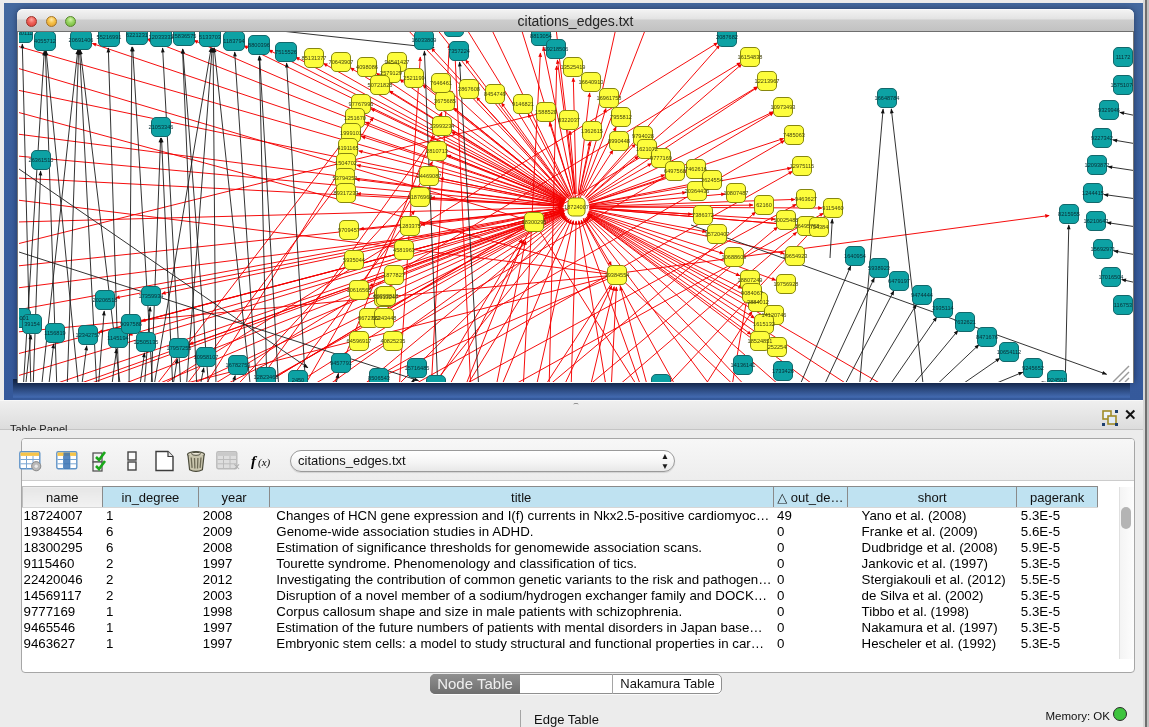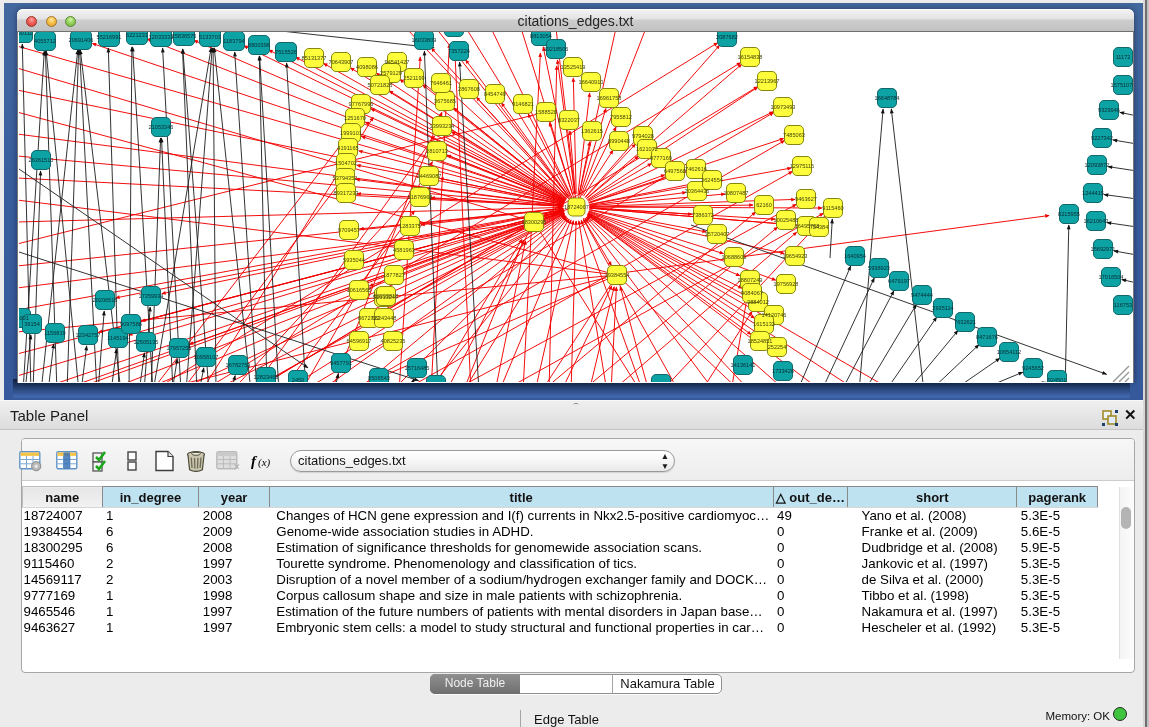--- a/index.html
+++ b/index.html
@@ -7,43 +7,43 @@
 #deskdark{left:13px;top:379px;width:1117px;height:19px;background:linear-gradient(180deg,#122547 0%,#1d3560 30%,#4269af 95%,#3a61a4 100%)}
 #win{left:17px;top:9px;width:1117px;height:373px;border-radius:6px 6px 0 0;box-shadow:0 0 6px rgba(0,0,20,.45)}
 #titlebar{left:17px;top:9px;width:1117px;height:23px;border-radius:6px 6px 0 0;background:linear-gradient(180deg,#f4f4f4 0%,#e3e3e3 45%,#cdcdcd 50%,#c2c2c2 100%);border-bottom:1px solid #6f6f6f;box-shadow:inset 0 1px 0 #fbfbfb}
 #title{left:17px;top:12.5px;width:1117px;text-align:center;font-size:14px;color:#252525}
 .tl{top:15.5px;width:11px;height:11px;border-radius:50%;}
 #tlr{left:25.5px;background:radial-gradient(circle at 50% 30%,#ffa6a0 0%,#ee6058 45%,#d63b32 100%);border:1px solid #9d2f27}
 #tly{left:45.5px;background:radial-gradient(circle at 50% 30%,#ffe9a8 0%,#f5c045 45%,#dd9a33 100%);border:1px solid #a57423}
 #tlg{left:65px;background:radial-gradient(circle at 50% 30%,#d2f3a8 0%,#96d35f 45%,#6fb536 100%);border:1px solid #57862c}
 #canvas{left:17px;top:32px;width:1117px;height:351px;background:#fff;overflow:hidden;border-left:1px solid #777;border-right:1px solid #777;padding-left:1px}
 #tpbar{left:0px;top:400px;width:1143px;height:30px;background:linear-gradient(180deg,#efefef 0%,#e4e4e4 60%,#dcdcdc 100%);border-top:1px solid #f8f8f8;border-bottom:1px solid #c4c4c4}
-#tptitle{left:10px;top:407px;font-size:15px;color:#1c1c1c}
+#tptitle{left:10px;top:423px;font-size:11px;color:#1c1c1c}
 #grip{left:566px;top:400px;width:20px;height:7px;color:#777;font-size:9px;text-align:center;line-height:7px}
 #fico{left:1102px;top:410px;width:16px;height:16px}
 #xico{left:1124px;top:406px;font-size:15px;color:#111;font-weight:bold}
 #panelbg{left:0px;top:431px;width:1143px;height:296px;background:#ececec}
 #tbox{left:21px;top:438px;width:1114px;height:235px;background:#fff;border:1px solid #a6a6a6;border-radius:4px}
 #toolrow{left:22px;top:439px;width:1112px;height:42px;background:linear-gradient(180deg,#f7f7f7,#ededed);border-bottom:1px solid #cccccc;border-radius:3px 3px 0 0}
 #combo{left:290px;top:450px;width:385px;height:22px;border:1px solid #9a9a9a;border-radius:11px;background:linear-gradient(180deg,#ffffff 0%,#f4f4f4 60%,#e8e8e8 100%);box-shadow:0 1px 1px rgba(0,0,0,.12)}
 #combotext{left:298px;top:453px;font-size:13px;color:#111}
 #stepper{left:658px;top:452px;font-size:8.5px;color:#1a1a1a;line-height:9.5px;text-align:center;width:14px}
 table{border-collapse:collapse;table-layout:fixed}
 #tbl{left:22px;top:486px;width:1076px}
-#tbl th{background:#bfe2f1;border:1px solid #8a8a8a;border-bottom:1px solid #d6d6d6;font-weight:bold;font-size:13px;color:#111;height:21px;padding:0;overflow:hidden;white-space:nowrap}
+#tbl th{background:#bfe2f1;border:1px solid #8a8a8a;border-bottom:1px solid #d6d6d6;font-weight:normal;font-size:13px;color:#111;height:21px;padding:0;overflow:hidden;white-space:nowrap}
 #tbl th.c1{background:linear-gradient(180deg,#e6e6e6,#f2f2f2);border-left-color:#bdbdbd;border-top-color:#bdbdbd}
 #tbl td{font-size:13.3px;color:#000;height:16px;padding:0 0 0 4px;overflow:hidden;white-space:nowrap}
 #tbl .c1{width:79px}#tbl .c2{width:96px}#tbl .c3{width:70px}#tbl .c4{width:500px}#tbl .c5{width:74px}#tbl .c6{width:168px}#tbl .c7{width:80px}
 #tbl td.c1{padding-left:1px}
 #tbl td.c6{padding-left:14px}
 #tbl td.c4{padding-left:7px}
 #sbar{left:1119px;top:487px;width:15px;height:172px;background:linear-gradient(90deg,#f4f4f4,#fdfdfd);border-left:1px solid #e0e0e0}
 #sthumb{left:1121px;top:507px;width:10px;height:22px;background:#b4b4b4;border-radius:5px}
 #tabs{left:430px;top:674px;width:292px;height:20px;border:1px solid #8f8f8f;border-radius:5px;background:#fff;box-shadow:0 1px 0 rgba(255,255,255,.8)}
-#seg1{left:430px;top:674px;width:90px;height:20px;border-radius:5px 0 0 5px;background:linear-gradient(180deg,#909090,#6e6e6e);color:#efefef;font-size:12px;text-align:center;line-height:19px}
+#seg1{left:430px;top:674px;width:90px;height:20px;border-radius:5px 0 0 5px;background:linear-gradient(180deg,#909090,#6e6e6e);color:#efefef;font-size:15px;text-align:center;line-height:19px}
 #seg2{left:520px;top:710px;width:92px;height:20px;border-left:1px solid #a5a5a5;color:#111;font-size:13px;text-align:center;line-height:19px}
 #seg3{left:612px;top:674px;width:110px;height:20px;border-left:1px solid #a5a5a5;color:#111;font-size:13px;text-align:center;line-height:19px}
 #mem{left:960px;top:710px;width:150px;text-align:right;font-size:11.5px;color:#111}
 #memdot{left:1113px;top:707px;width:14px;height:14px;border-radius:50%;background:#3ec43e;border:1.5px solid #2a2a2a}
 #rstrip1{left:1143px;top:0;width:2px;height:727px;background:#d7d7d7}
 #rstrip2{left:1145px;top:0;width:2px;height:727px;background:#6e6e6e}
 #rstrip3{left:1147px;top:0;width:2px;height:727px;background:#c0c0c0}
 .icon{top:450px;height:22px}
 </style></head><body>
 <div class="abs" id="desk"></div>
@@ -708,26 +708,35 @@
       <tr>
         <td class="c1">9115460</td>
         <td class="c2">2</td>
         <td class="c3">1997</td>
         <td class="c4">Tourette syndrome. Phenomenology and classification of tics.</td>
         <td class="c5">0</td>
         <td class="c6">Jankovic et al. (1997)</td>
         <td class="c7">5.3E-5</td>
       </tr>
       <tr>
+        <td class="c1">22420046</td>
+        <td class="c2">2</td>
+        <td class="c3">2012</td>
+        <td class="c4">Investigating the contribution of common genetic variants to the risk and pathogen…</td>
+        <td class="c5">0</td>
+        <td class="c6">Stergiakouli et al. (2012)</td>
+        <td class="c7">5.5E-5</td>
+      </tr>
+      <tr>
         <td class="c1">14569117</td>
         <td class="c2">2</td>
         <td class="c3">2003</td>
         <td class="c4">Disruption of a novel member of a sodium/hydrogen exchanger family and DOCK…</td>
         <td class="c5">0</td>
-        <td class="c6">de Silva et al. (2000)</td>
+        <td class="c6">de Silva et al. (2002)</td>
         <td class="c7">5.3E-5</td>
       </tr>
       <tr>
         <td class="c1">9777169</td>
         <td class="c2">1</td>
         <td class="c3">1998</td>
         <td class="c4">Corpus callosum shape and size in male patients with schizophrenia.</td>
         <td class="c5">0</td>
         <td class="c6">Tibbo et al. (1998)</td>
         <td class="c7">5.3E-5</td>

